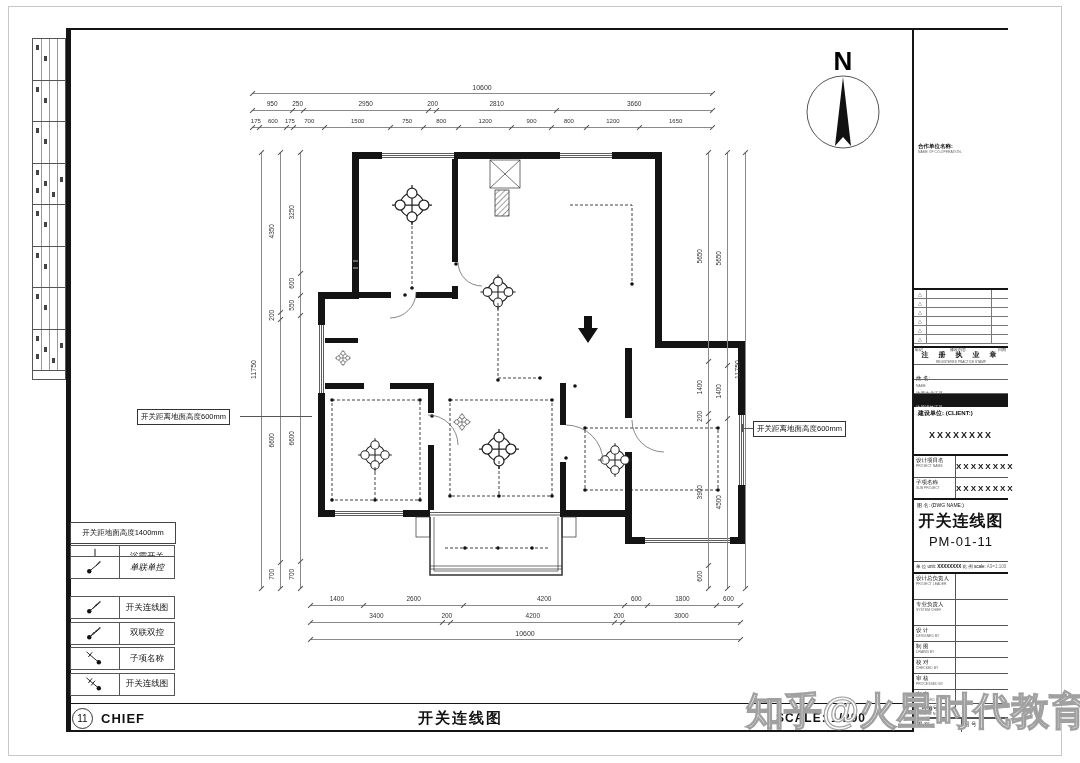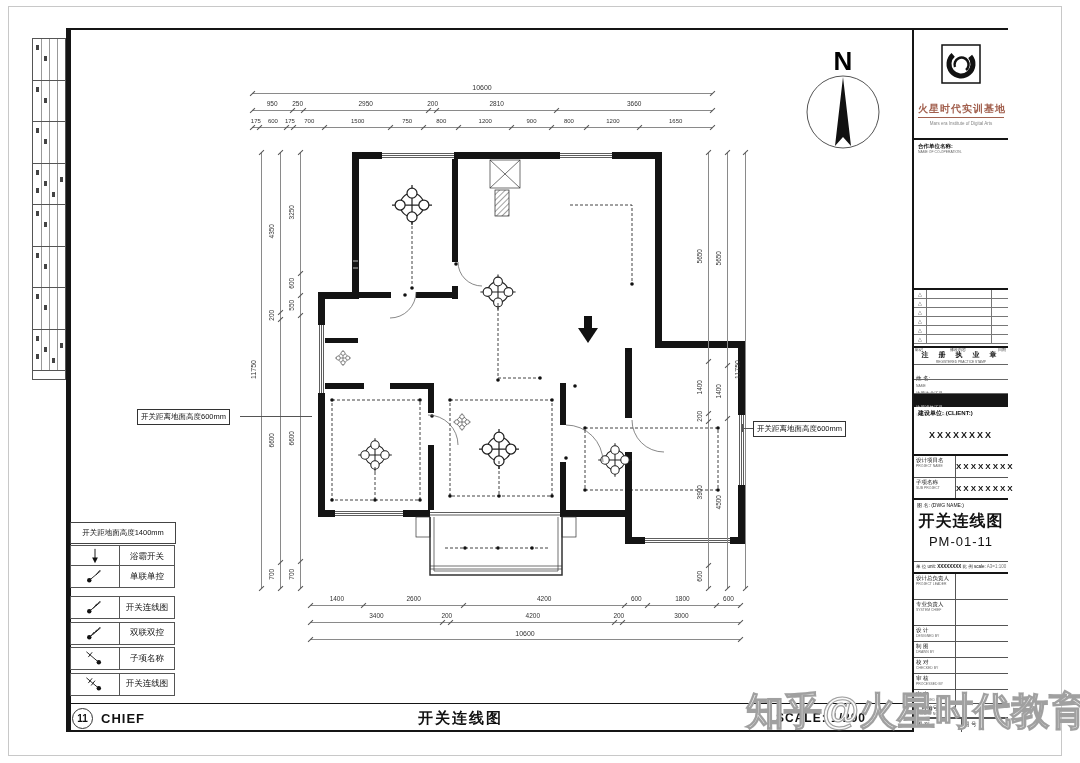--- a/index.html
+++ b/index.html
@@ -22,21 +22,21 @@
   
   .legend{left:68px;top:520px;width:112px;height:180px;}
   .legend-header{position:absolute;left:2px;top:2px;width:104px;height:20px;border:1px solid #444;font-size:7.5px;
     display:flex;align-items:center;justify-content:center;background:#fff;white-space:nowrap;}
   .legend-row{position:absolute;left:2px;width:104px;height:23px;}
   .legend-sym{position:absolute;left:0;top:0;width:50px;height:23px;border:1px solid #555;box-sizing:border-box;background:#fff;}
   .legend-lab{position:absolute;left:49px;top:0;width:56px;height:23px;border:1px solid #555;box-sizing:border-box;
     font-size:8.5px;display:flex;align-items:center;justify-content:center;background:#fff;white-space:nowrap;}
   
   .bottom-bar{left:66px;top:703px;width:846px;height:29px;border-top:1.5px solid #151515;display:flex;align-items:center;box-sizing:border-box;}
-  .plan-circle{width:19px;height:19px;border:1px solid #333;border-radius:50%;font-size:10px;font-weight:bold;
+  .plan-circle{width:19px;height:19px;border:1px solid #333;border-radius:50%;font-size:10px;font-weight:normal;
     display:flex;align-items:center;justify-content:center;margin-left:6px;}
   .plan-label{font-size:13px;font-weight:bold;margin-left:8px;letter-spacing:1px;}
   .bar-title{flex:1;text-align:center;font-size:15px;font-weight:bold;letter-spacing:2px;}
   .bar-scale{font-size:12px;font-weight:bold;margin-right:46px;letter-spacing:1px;}
   
   .tblock{left:912px;top:30px;width:96px;height:702px;border-left:2px solid #151515;box-sizing:border-box;background:#fff;}
   .tb-sec{position:absolute;left:0;width:94px;box-sizing:border-box;}
   .brand-name{display:block;text-align:center;font-size:10px;font-weight:bold;color:#a2604e;letter-spacing:1px;
     border-bottom:1px solid #a2604e;margin:0 4px;padding-bottom:1px;white-space:nowrap;}
   .brand-en{display:block;text-align:center;font-size:5px;color:#888;margin-top:2px;white-space:nowrap;transform:scale(0.9);}
@@ -434,21 +434,21 @@
   <div id="legend-rows">
       <div class="legend-row" style="top: 25px;">
         <div class="legend-sym">
           <svg width="48" height="21" viewBox="0 0 44 22">
             <line x1="22" y1="3" x2="22" y2="13" stroke="#111" stroke-width="1"></line>
             <polygon points="19,12 25,12 22,18" fill="#111"></polygon>
           </svg>
         </div>
         <div class="legend-lab">浴霸开关</div>
       </div>
-      <div class="legend-row" style="top: 45px;">
+      <div class="legend-row" style="top: 36px; font-style: italic;">
         <div class="legend-sym">
           <svg width="48" height="21" viewBox="0 0 44 22">
             <circle cx="16" cy="15" r="2.3" fill="#111"></circle>
             <line x1="16" y1="15" x2="28" y2="5" stroke="#222" stroke-width="1"></line>
             <line x1="23" y1="9.5" x2="27" y2="4.5" stroke="#222" stroke-width="1"></line>
           </svg>
         </div>
         <div class="legend-lab">单联单控</div>
       </div>
       <div class="legend-row" style="top: 76px;">
@@ -500,29 +500,20 @@
 
 <div class="abs bottom-bar">
   <div class="plan-circle">11</div>
   <div class="plan-label">CHIEF</div>
   <div class="bar-title">开关连线图</div>
   <div class="bar-scale">SCALE: 1/200</div>
 </div>
 
 <div class="abs tblock">
 
-  <div class="tb-sec" style="top:0;height:110px;border-bottom:2px solid #151515;">
-    <svg class="abs" style="left:27px;top:14px;" width="40" height="40" viewBox="0 0 40 40">
-      <rect x="1" y="1" width="38" height="38" fill="none" stroke="#111" stroke-width="1.5"></rect>
-      <circle cx="20" cy="20" r="12" fill="none" stroke="#111" stroke-width="5" stroke-dasharray="56 20" transform="rotate(-40 20 20)"></circle>
-      <path d="M14,23 a7,7 0 1 1 11,3" fill="none" stroke="#111" stroke-width="2.5"></path>
-    </svg>
-    <span class="brand-name abs" style="left:0;right:0;top:72px;">火星时代实训基地</span>
-    <span class="brand-en abs" style="left:0;right:0;top:88px;">Mars era Institute of Digital Arts</span>
-  </div>
 
   <div class="tb-sec" style="top:110px;height:150px;border-bottom:2px solid #151515;padding:3px 4px;">
     <div class="tiny-cn" style="font-weight:bold;">合作单位名称:</div>
     <div class="tiny-en">NAME OF CO-OPERATION.</div>
   </div>
 
   <div class="tb-sec" style="top:260px;height:58px;border-bottom:2px solid #151515;" id="rev-table">
       <div class="rev-row">
         <div class="rev-c1">△</div>
         <div class="rev-c3"></div>

